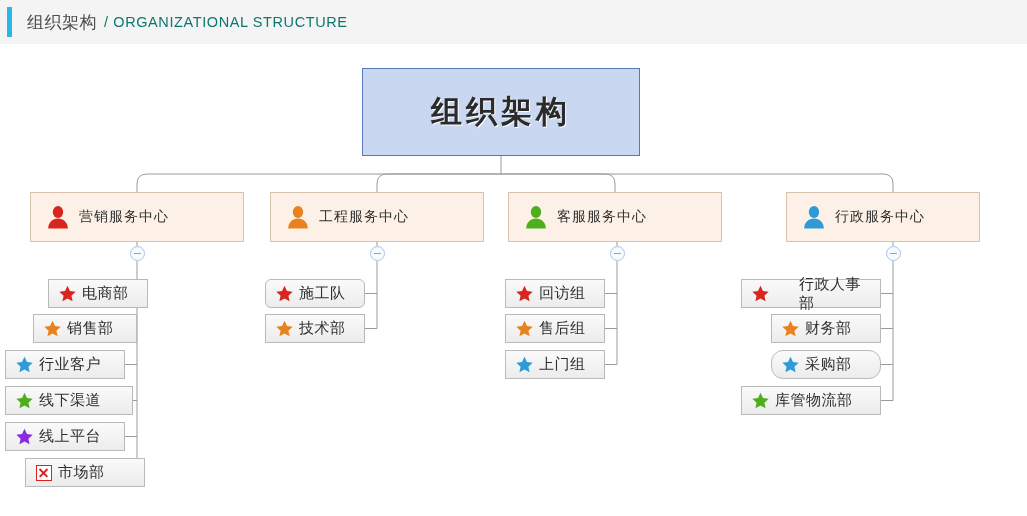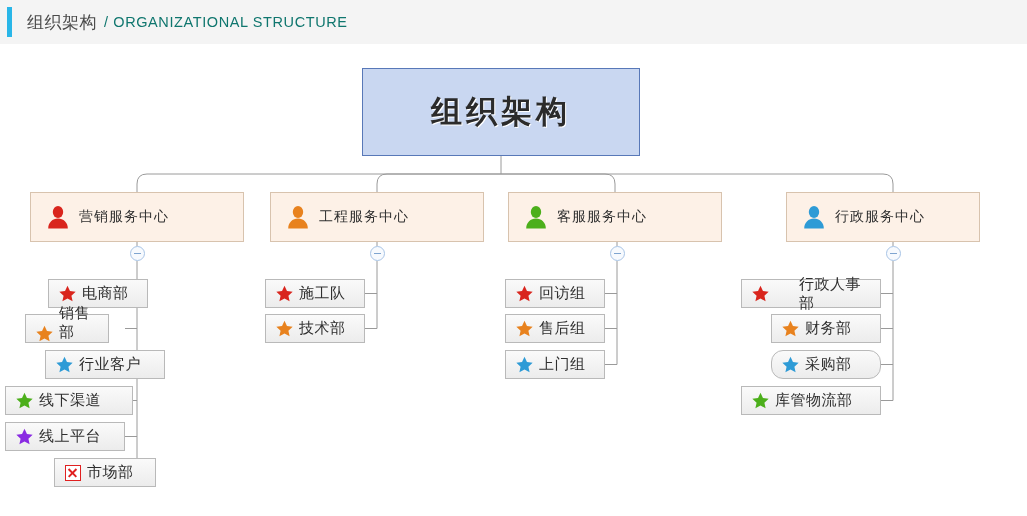--- a/index.html
+++ b/index.html
@@ -205,59 +205,59 @@
       </div>
       <div class="toggle-circle" style="left: 129.5px; top: 202px;">
         <span></span>
       </div>
       <div class="leaf-node" style="left: 24px; top: 235px; width: 100px; margin-left: 24px;">
         <svg width="17" height="17" viewBox="0 0 20 20" class="star-icon">
           <polygon fill="#d9251d" points="10,0.8 12.9,7.2 19.6,7.9 14.6,12.5 16,19.2 10,15.8 4,19.2 5.4,12.5 0.4,7.9 7.1,7.2"></polygon>
         </svg>
         <span class="leaf-label">电商部</span>
       </div>
-      <div class="leaf-node" style="left: 25px; top: 270px; width: 84px; align-items: flex-end;">
+      <div class="leaf-node" style="left: 33px; top: 270px; width: 104px;">
         <svg width="17" height="17" viewBox="0 0 20 20" class="star-icon">
           <polygon fill="#e8821e" points="10,0.8 12.9,7.2 19.6,7.9 14.6,12.5 16,19.2 10,15.8 4,19.2 5.4,12.5 0.4,7.9 7.1,7.2"></polygon>
         </svg>
         <span class="leaf-label">销售部</span>
       </div>
-      <div class="leaf-node" style="left: 5px; top: 306px; width: 120px; margin-left: 40px;">
+      <div class="leaf-node" style="left: 5px; top: 306px; width: 120px;">
         <svg width="17" height="17" viewBox="0 0 20 20" class="star-icon">
           <polygon fill="#2e9bd6" points="10,0.8 12.9,7.2 19.6,7.9 14.6,12.5 16,19.2 10,15.8 4,19.2 5.4,12.5 0.4,7.9 7.1,7.2"></polygon>
         </svg>
         <span class="leaf-label">行业客户</span>
       </div>
       <div class="leaf-node" style="left: 5px; top: 342px; width: 128px; text-align: center;">
         <svg width="17" height="17" viewBox="0 0 20 20" class="star-icon">
           <polygon fill="#4caf1b" points="10,0.8 12.9,7.2 19.6,7.9 14.6,12.5 16,19.2 10,15.8 4,19.2 5.4,12.5 0.4,7.9 7.1,7.2"></polygon>
         </svg>
         <span class="leaf-label">线下渠道</span>
       </div>
       <div class="leaf-node" style="left: 5px; top: 378px; width: 120px;">
         <svg width="17" height="17" viewBox="0 0 20 20" class="star-icon">
           <polygon fill="#8a2be2" points="10,0.8 12.9,7.2 19.6,7.9 14.6,12.5 16,19.2 10,15.8 4,19.2 5.4,12.5 0.4,7.9 7.1,7.2"></polygon>
         </svg>
         <span class="leaf-label">线上平台</span>
       </div>
-      <div class="leaf-node" style="left: 25px; top: 414px; width: 102px; margin-left: 29px;">
+      <div class="leaf-node" style="left: 25px; top: 414px; width: 120px;">
         <span class="broken-img-icon"></span>
         <span class="leaf-label">市场部</span>
       </div>
       <div class="branch-node" style="left: 270px; top: 148px; width: 214px;">
         <svg width="26" height="26" viewBox="0 0 26 26" class="person-icon">
           <ellipse cx="13" cy="8" rx="5.2" ry="6" fill="#e8821e"></ellipse>
           <path d="M3.2 24.5c0-6.1 4.4-10 9.8-10s9.8 3.9 9.8 10z" fill="#e8821e"></path>
         </svg>
         <span class="branch-label">工程服务中心</span>
       </div>
       <div class="toggle-circle" style="left: 369.5px; top: 202px;">
         <span></span>
       </div>
-      <div class="leaf-node" style="left: 265px; top: 235px; width: 100px;">
+      <div class="leaf-node" style="left: 265px; top: 235px; width: 100px; border-radius: 6px;">
         <svg width="17" height="17" viewBox="0 0 20 20" class="star-icon">
           <polygon fill="#d9251d" points="10,0.8 12.9,7.2 19.6,7.9 14.6,12.5 16,19.2 10,15.8 4,19.2 5.4,12.5 0.4,7.9 7.1,7.2"></polygon>
         </svg>
         <span class="leaf-label">施工队</span>
       </div>
       <div class="leaf-node" style="left: 265px; top: 270px; width: 100px;">
         <svg width="17" height="17" viewBox="0 0 20 20" class="star-icon">
           <polygon fill="#e8821e" points="10,0.8 12.9,7.2 19.6,7.9 14.6,12.5 16,19.2 10,15.8 4,19.2 5.4,12.5 0.4,7.9 7.1,7.2"></polygon>
         </svg>
         <span class="leaf-label">技术部</span>

